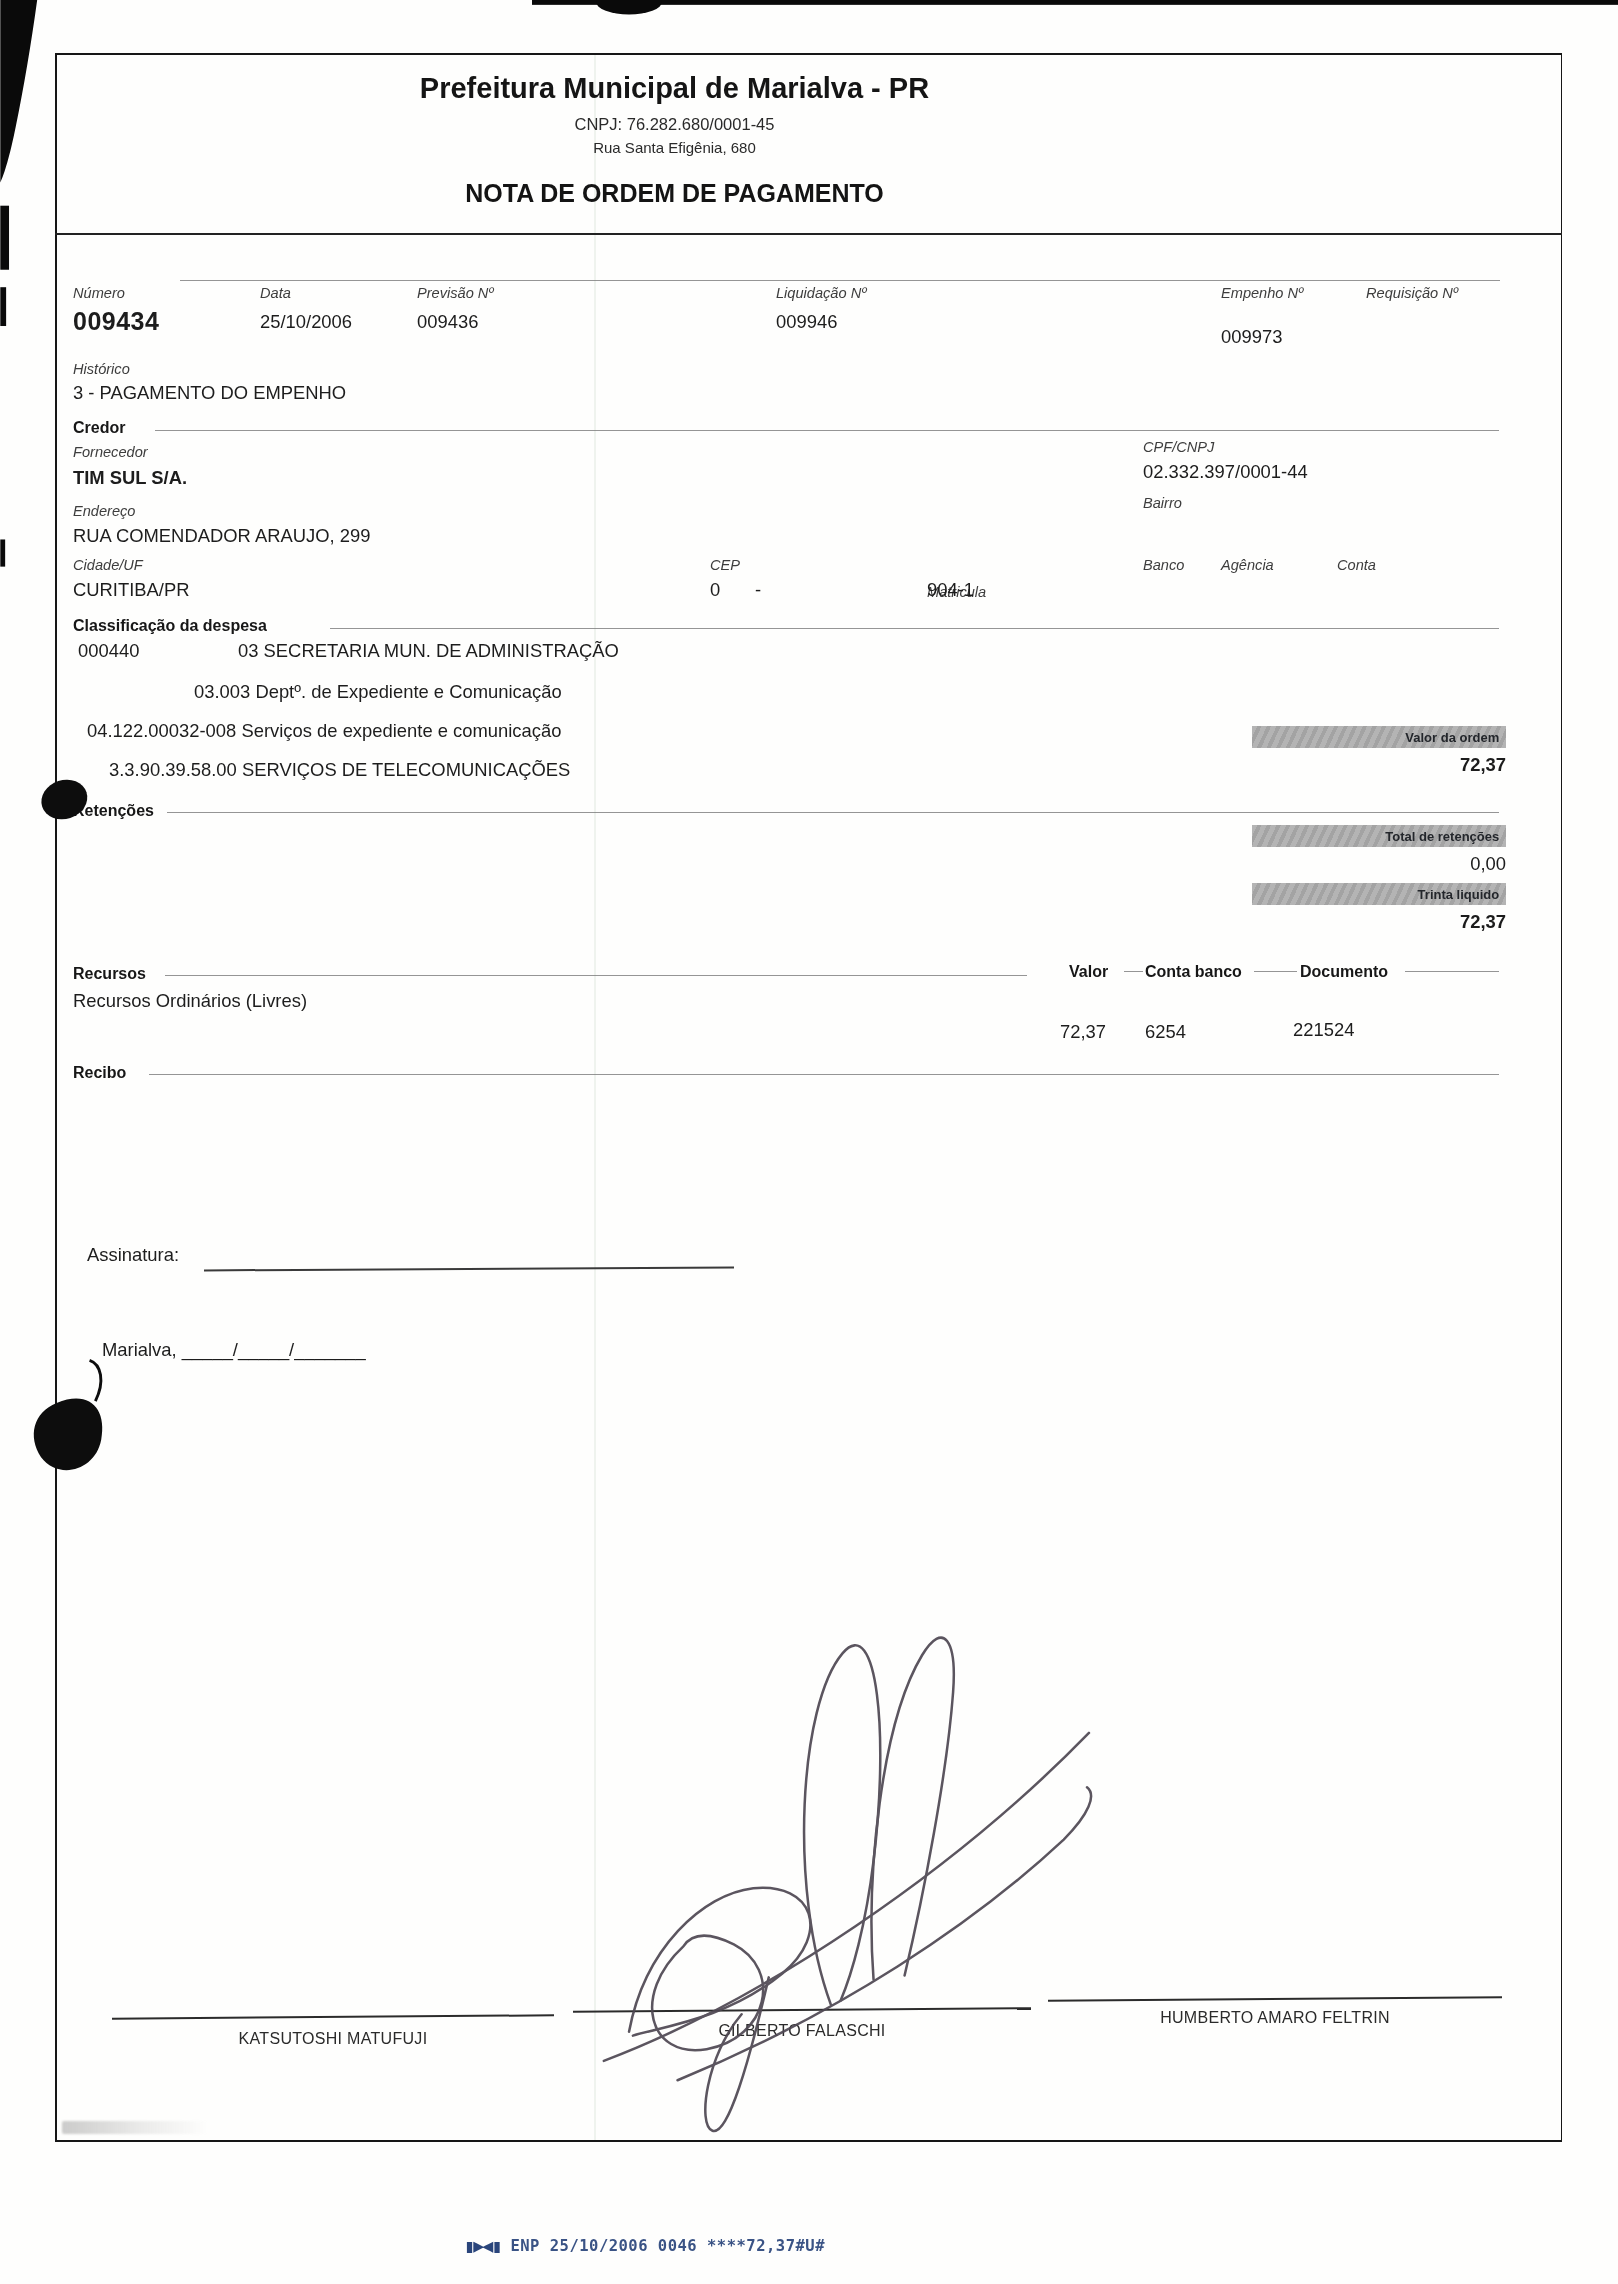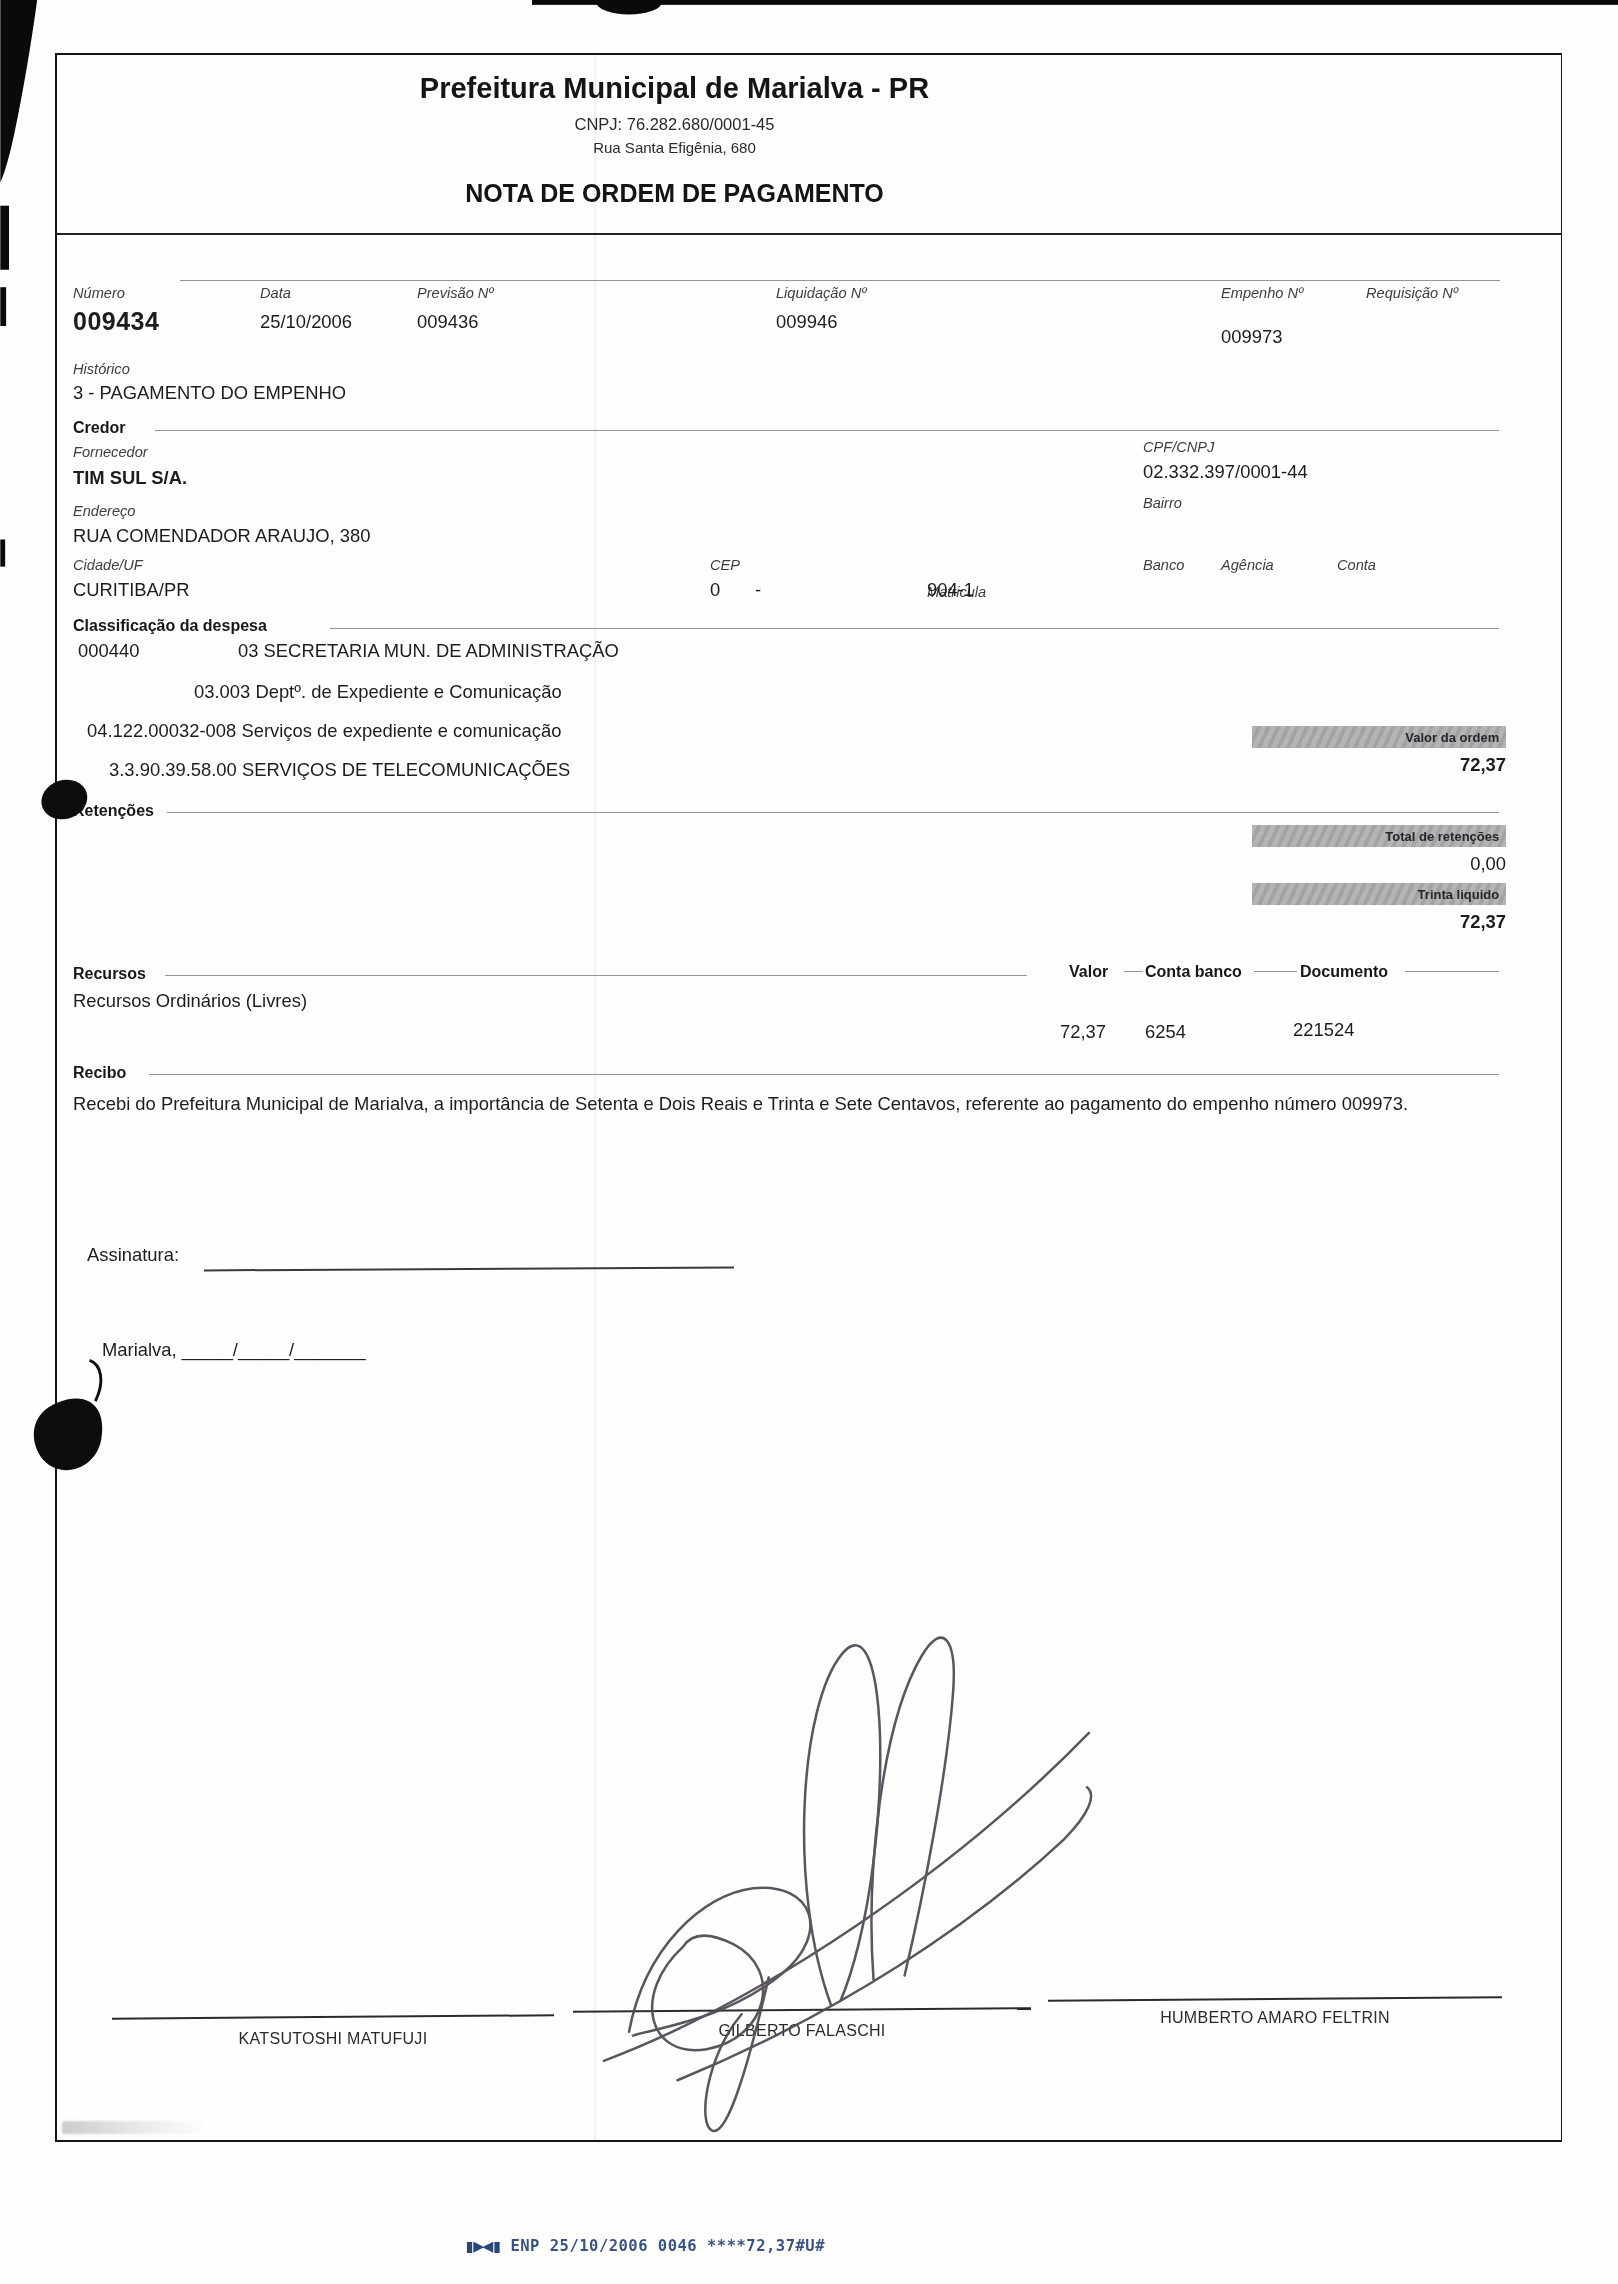--- a/index.html
+++ b/index.html
@@ -83,21 +83,21 @@
   <div class="val" style="left:73px; top:382px;">3 - PAGAMENTO DO EMPENHO</div>
 
   <div class="sec" style="left:73px; top:419px;">Credor</div>
   <div class="rule" style="left:155px; top:430px; width:1344px;"></div>
   <div class="lbl" style="left:73px; top:444px;">Fornecedor</div>
   <div class="val b" style="left:73px; top:467px;">TIM SUL S/A.</div>
   <div class="lbl" style="left:1143px; top:439px;">CPF/CNPJ</div>
   <div class="val" style="left:1143px; top:461px;">02.332.397/0001-44</div>
   <div class="lbl" style="left:1143px; top:495px;">Bairro</div>
   <div class="lbl" style="left:73px; top:503px;">Endereço</div>
-  <div class="val" style="left:73px; top:525px;">RUA COMENDADOR ARAUJO, 380</div>
+  <div class="val" style="left:73px; top:525px;">RUA COMENDADOR ARAUJO, 299</div>
   <div class="lbl" style="left:73px; top:557px;">Cidade/UF</div>
   <div class="val" style="left:73px; top:579px;">CURITIBA/PR</div>
   <div class="lbl" style="left:710px; top:557px;">CEP</div>
   <div class="val" style="left:710px; top:579px;">0</div>
   <div class="val" style="left:755px; top:579px;">-</div>
   <div class="lbl" style="left:927px; top:557px;margin-top:27px;">Matricula</div>
   <div class="val" style="left:927px; top:579px;">904-1</div>
   <div class="lbl" style="left:1143px; top:557px;">Banco</div>
   <div class="lbl" style="left:1221px; top:557px;">Agência</div>
   <div class="lbl" style="left:1337px; top:557px;">Conta</div>
@@ -136,21 +136,20 @@
   <div class="rule" style="left:1254px; top:971px; width:43px;"></div>
   <div class="sec" style="left:1300px; top:963px;">Documento</div>
   <div class="rule" style="left:1405px; top:971px; width:94px;"></div>
   <div class="val" style="left:73px; top:990px;">Recursos Ordinários (Livres)</div>
   <div class="val" style="left:1060px; top:1021px;">72,37</div>
   <div class="val" style="left:1145px; top:1021px;">6254</div>
   <div class="val" style="left:1293px; top:1019px;">221524</div>
 
   <div class="sec" style="left:73px; top:1064px;">Recibo</div>
   <div class="rule" style="left:149px; top:1074px; width:1350px;"></div>
-  <div class="para" style="left:73px; top:1089px; width:1417px;">Recebi do Prefeitura Municipal de Marialva, a importância de Setenta e Dois Reais e Trinta e Sete Centavos, referente ao pagamento do empenho número 009973.</div>
 
   <div class="val" style="left:87px; top:1244px;">Assinatura:</div>
   <div class="writeline" style="left:204px; top:1268px; width:530px;"></div>
   <div class="val" style="left:102px; top:1339px;">Marialva, _____/_____/_______</div>
 
   <div class="smudge"></div>
 
   <div class="sigline" style="left:112px; top:2016px; width:442px;"></div>
   <div class="sigline" style="left:573px; top:2009px; width:458px;"></div>
   <div class="sigline" style="left:1048px; top:1998px; width:454px;"></div>

